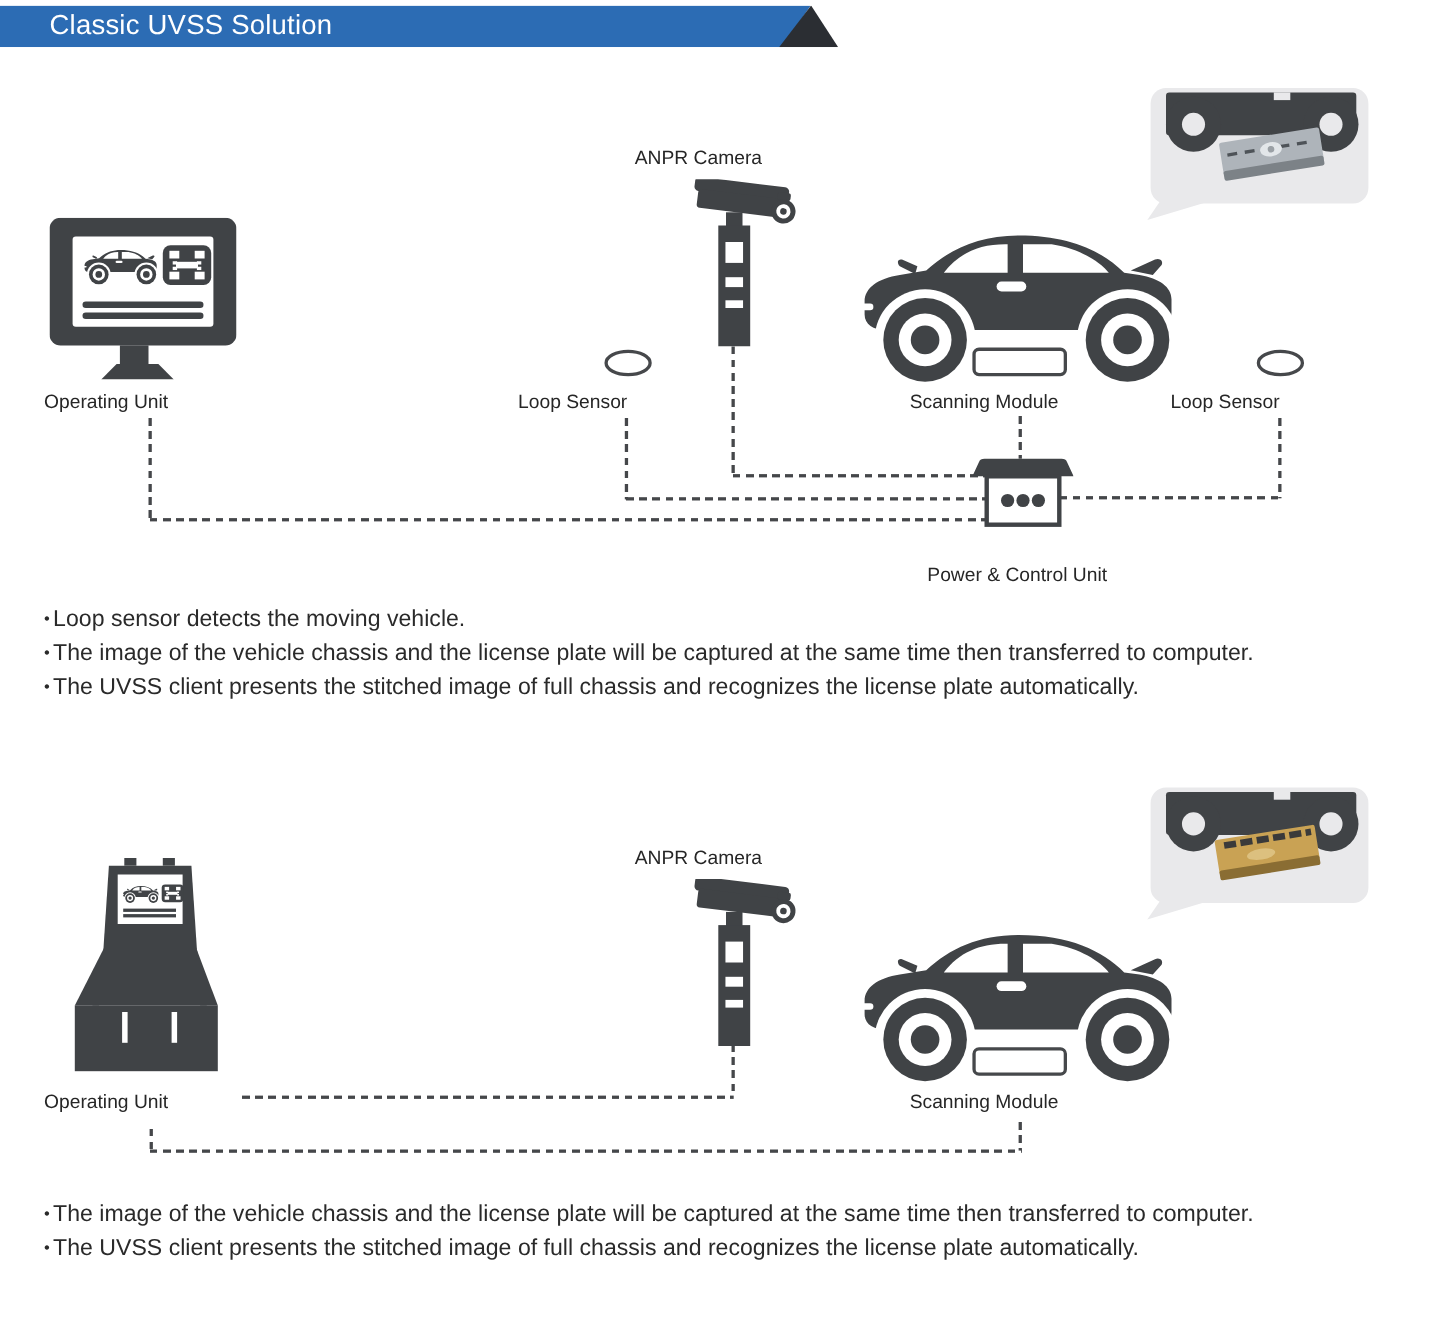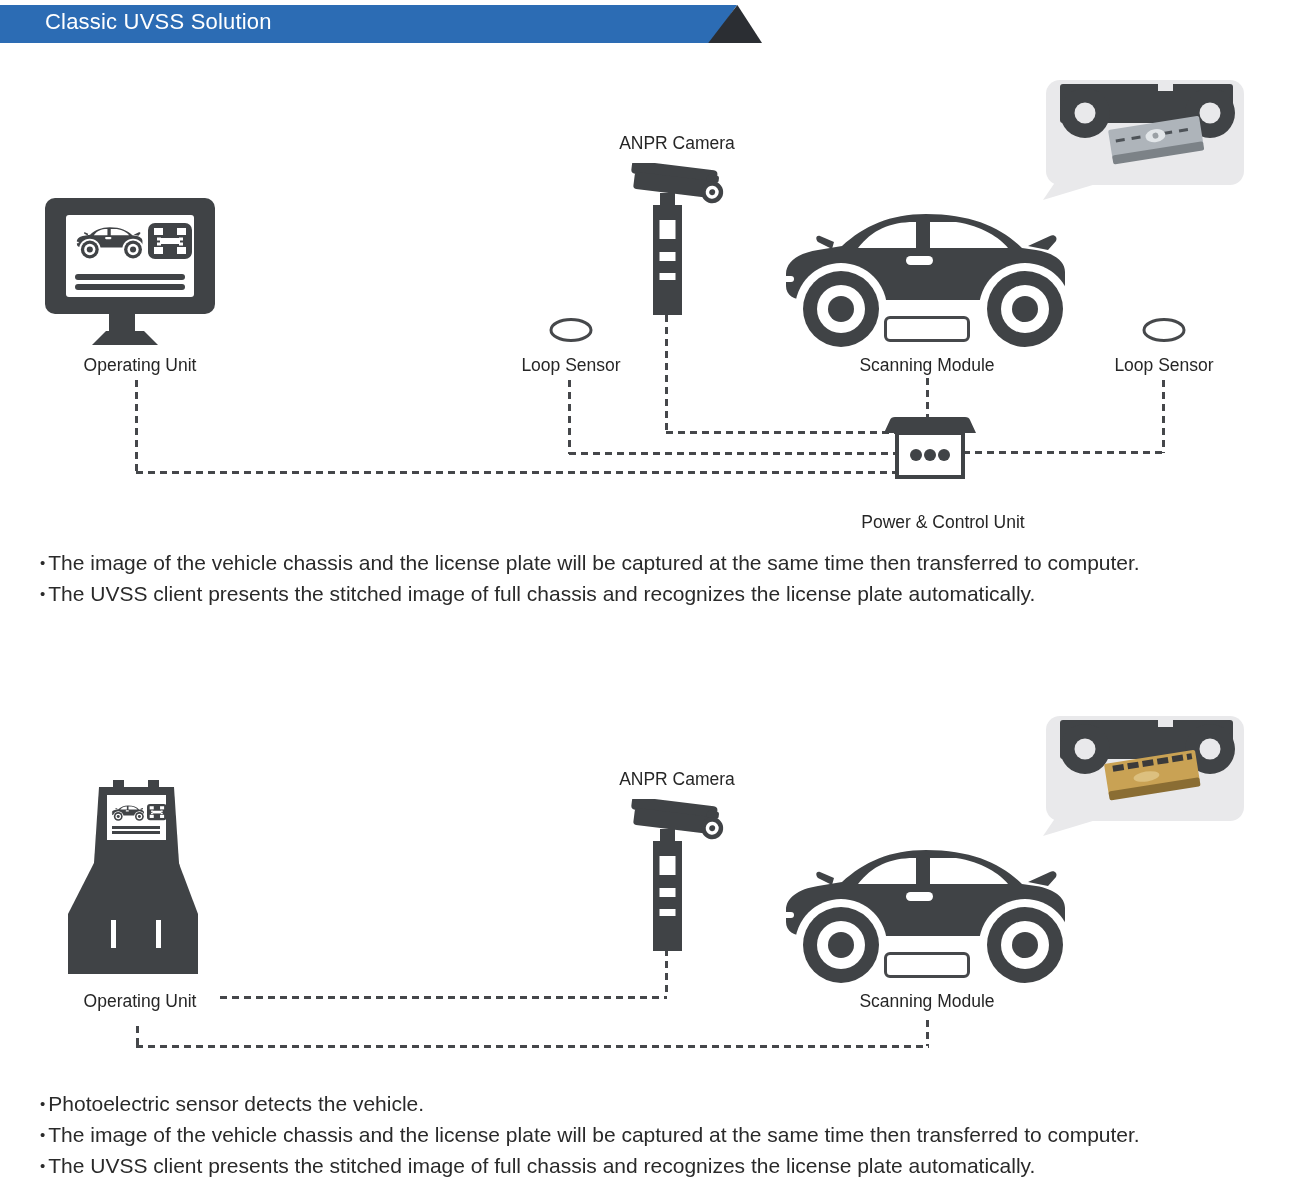--- a/index.html
+++ b/index.html
@@ -11,25 +11,25 @@
   
   .header-bar{
     position:absolute;left:0;top:5px;width:737px;height:38px;background:#2c6cb4;
     clip-path:polygon(0 0,100% 0,calc(100% - 26px) 100%,0 100%);
   }
   .header-tri{
     position:absolute;left:706px;top:5px;width:56px;height:38px;background:#2b2e33;
     clip-path:polygon(56% 0,4% 100%,100% 100%);
   }
   .header-title{
-    position:absolute;left:45px;top:9px;font-size:22px;color:#ffffff;letter-spacing:.2px;
+    position:absolute;left:45px;top:9px;font-size:25px;color:#ffffff;letter-spacing:.2px;
   }
   
   .label{
-    position:absolute;width:200px;text-align:center;font-size:17.5px;color:#262626;
+    position:absolute;width:200px;font-size:17.5px;color:#262626;
   }
   
   .hline{position:absolute;height:3px;
     background:repeating-linear-gradient(90deg,#45474a 0 7px,transparent 7px 12px);}
   .vline{position:absolute;width:3px;
     background:repeating-linear-gradient(180deg,#45474a 0 7px,transparent 7px 12px);}
   
   .module-box{
     position:absolute;width:80px;height:20px;background:#ffffff;
     border:3px solid #46484b;border-radius:6px;
@@ -168,20 +168,21 @@
 <svg class="abs" style="left:884px;top:416px" width="92" height="64">
   <path d="M11 1 L81 1 Q85 1 86 4 L92 17 L0 17 L6 4 Q7 1 11 1 Z" fill="#404346"></path>
   <rect x="13" y="17" width="66" height="44" fill="#ffffff" stroke="#404346" stroke-width="4"></rect>
   <circle cx="32" cy="39" r="6" fill="#404346"></circle>
   <circle cx="46" cy="39" r="6" fill="#404346"></circle>
   <circle cx="60" cy="39" r="6" fill="#404346"></circle>
 </svg>
 <div class="label" style="left:843px;top:512px">Power &amp; Control Unit</div>
 
 <div class="bullets" style="top:547px">
+  <div class="bullet-row"><span class="dot">•</span><span>Loop sensor detects the moving vehicle.</span></div>
   <div class="bullet-row"><span class="dot">•</span><span>The image of the vehicle chassis and the license plate will be captured at the same time then transferred to computer.</span></div>
   <div class="bullet-row"><span class="dot">•</span><span>The UVSS client presents the stitched image of full chassis and recognizes the license plate automatically.</span></div>
 </div>
 
 <div class="vline" style="left:665px;top:949px;height:48px"></div>
 <div class="hline" style="left:220px;top:996px;width:447px"></div>
 <div class="vline" style="left:136px;top:1026px;height:20px"></div>
 <div class="hline" style="left:136px;top:1045px;width:793px"></div>
 <div class="vline" style="left:926px;top:1020px;height:26px"></div>
 
@@ -218,16 +219,15 @@
   <use href="#g-bubble"></use>
   <g transform="translate(64,50) rotate(-9)">
     <rect x="0" y="0" width="92" height="32" rx="2" fill="#c9a254"></rect>
     <rect x="0" y="28" width="92" height="9" rx="2" fill="#8a6d33"></rect>
     <line x1="8" y1="6" x2="88" y2="6" stroke="#3a3a3a" stroke-width="6" stroke-dasharray="11 4"></line>
     <ellipse cx="40" cy="19" rx="13" ry="5" fill="#dcc07f"></ellipse>
   </g>
 </svg>
 
 <div class="bullets" style="top:1088px">
-  <div class="bullet-row"><span class="dot">•</span><span>Photoelectric sensor detects the vehicle.</span></div>
   <div class="bullet-row"><span class="dot">•</span><span>The image of the vehicle chassis and the license plate will be captured at the same time then transferred to computer.</span></div>
   <div class="bullet-row"><span class="dot">•</span><span>The UVSS client presents the stitched image of full chassis and recognizes the license plate automatically.</span></div>
 </div>
 
 </body></html>

